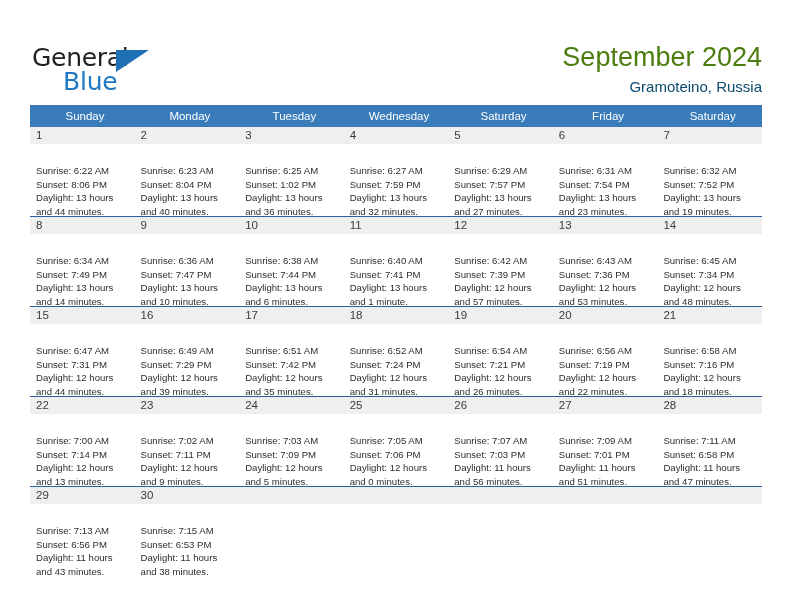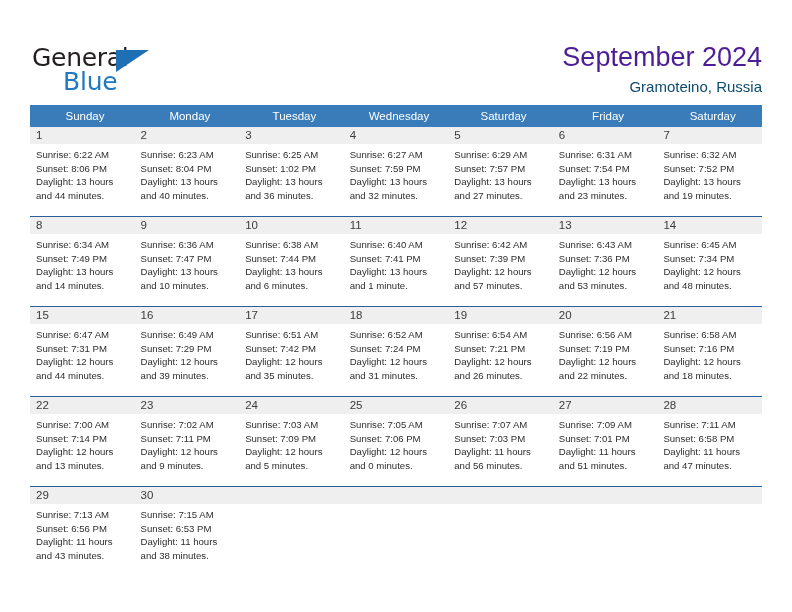--- a/index.html
+++ b/index.html
@@ -71,21 +71,21 @@
   }
 
   .titleblock {
     position: absolute;
     right: 0;
     top: 0;
     text-align: right;
   }
   .cal-title {
     font-size: 27px;
-    color: #4c1d95;
+    color: #4d7c0f;
     font-weight: 400;
     line-height: 1.1;
     white-space: nowrap;
   }
   .cal-subtitle {
     margin-top: 6px;
     font-size: 15px;
     color: #0c4a6e;
     font-weight: 400;
     line-height: 1.1;
@@ -141,21 +141,21 @@
     font-size: 11.5px;
     color: #3b3b3b;
     line-height: 1.15;
     height: 17px;
     box-sizing: border-box;
   }
   .daynum.empty {
     color: transparent;
   }
   .info {
-    padding: 4px 1px 0 1px;
+    padding: 20px 1px 0 1px;
     font-size: 9.6px;
     line-height: 1.42;
     color: #2e2e2e;
   }
   .info div {
     white-space: nowrap;
   }
 </style>
 </head>
 <body>

